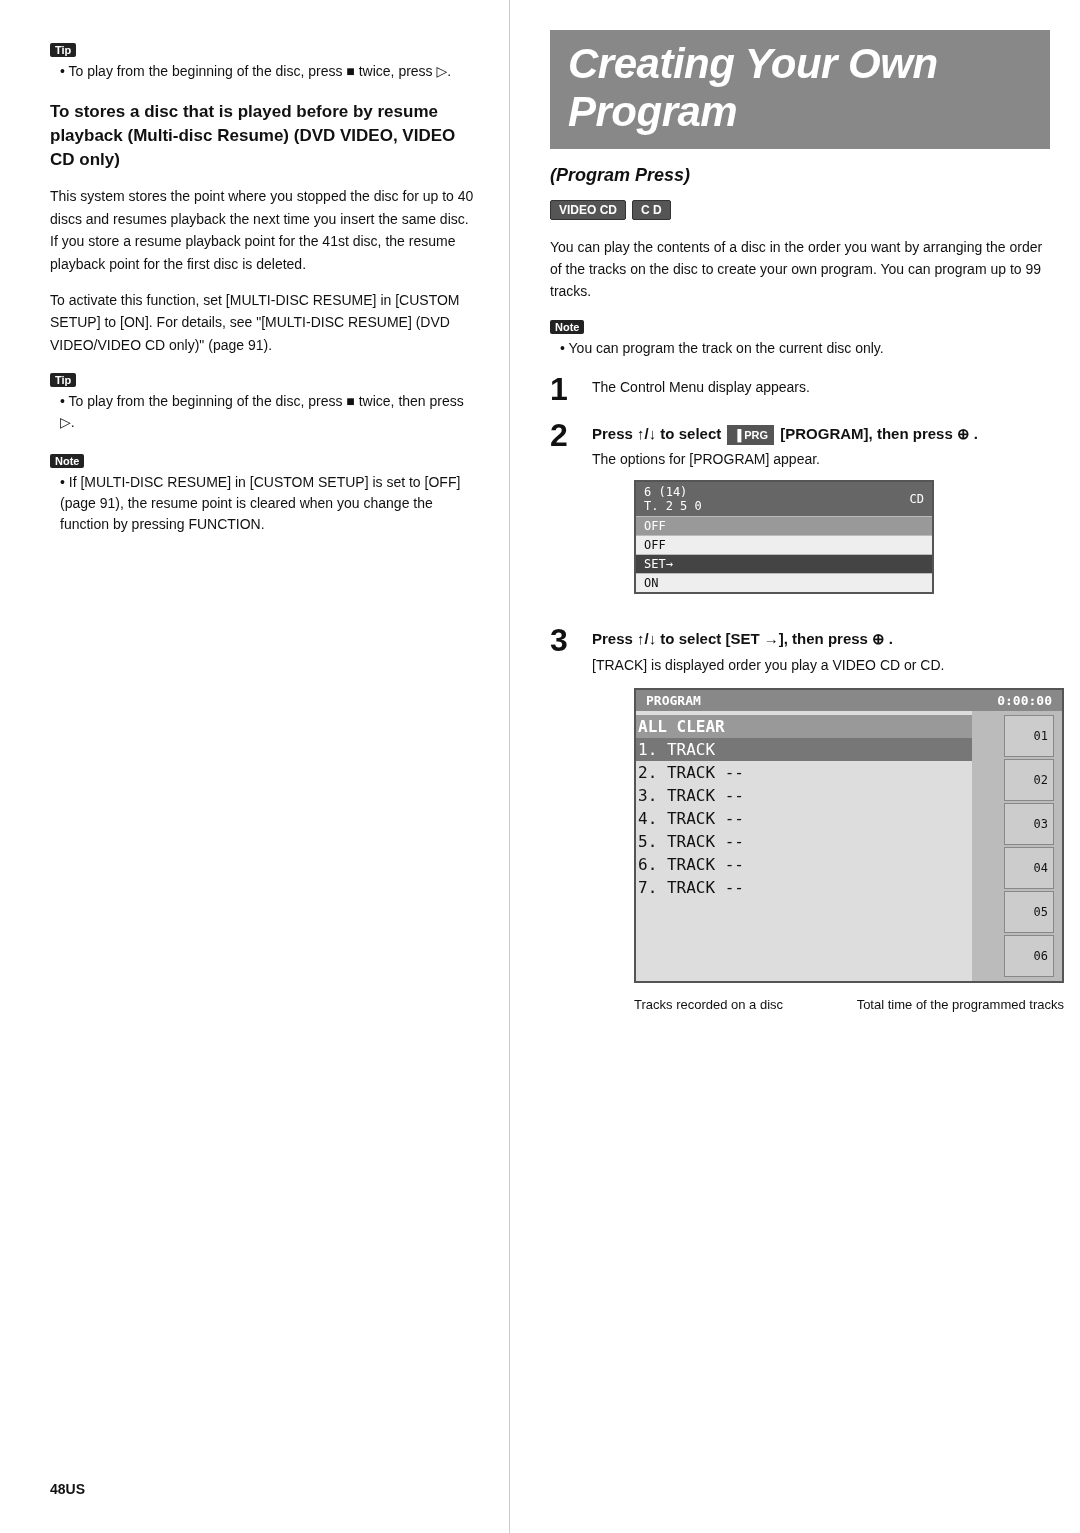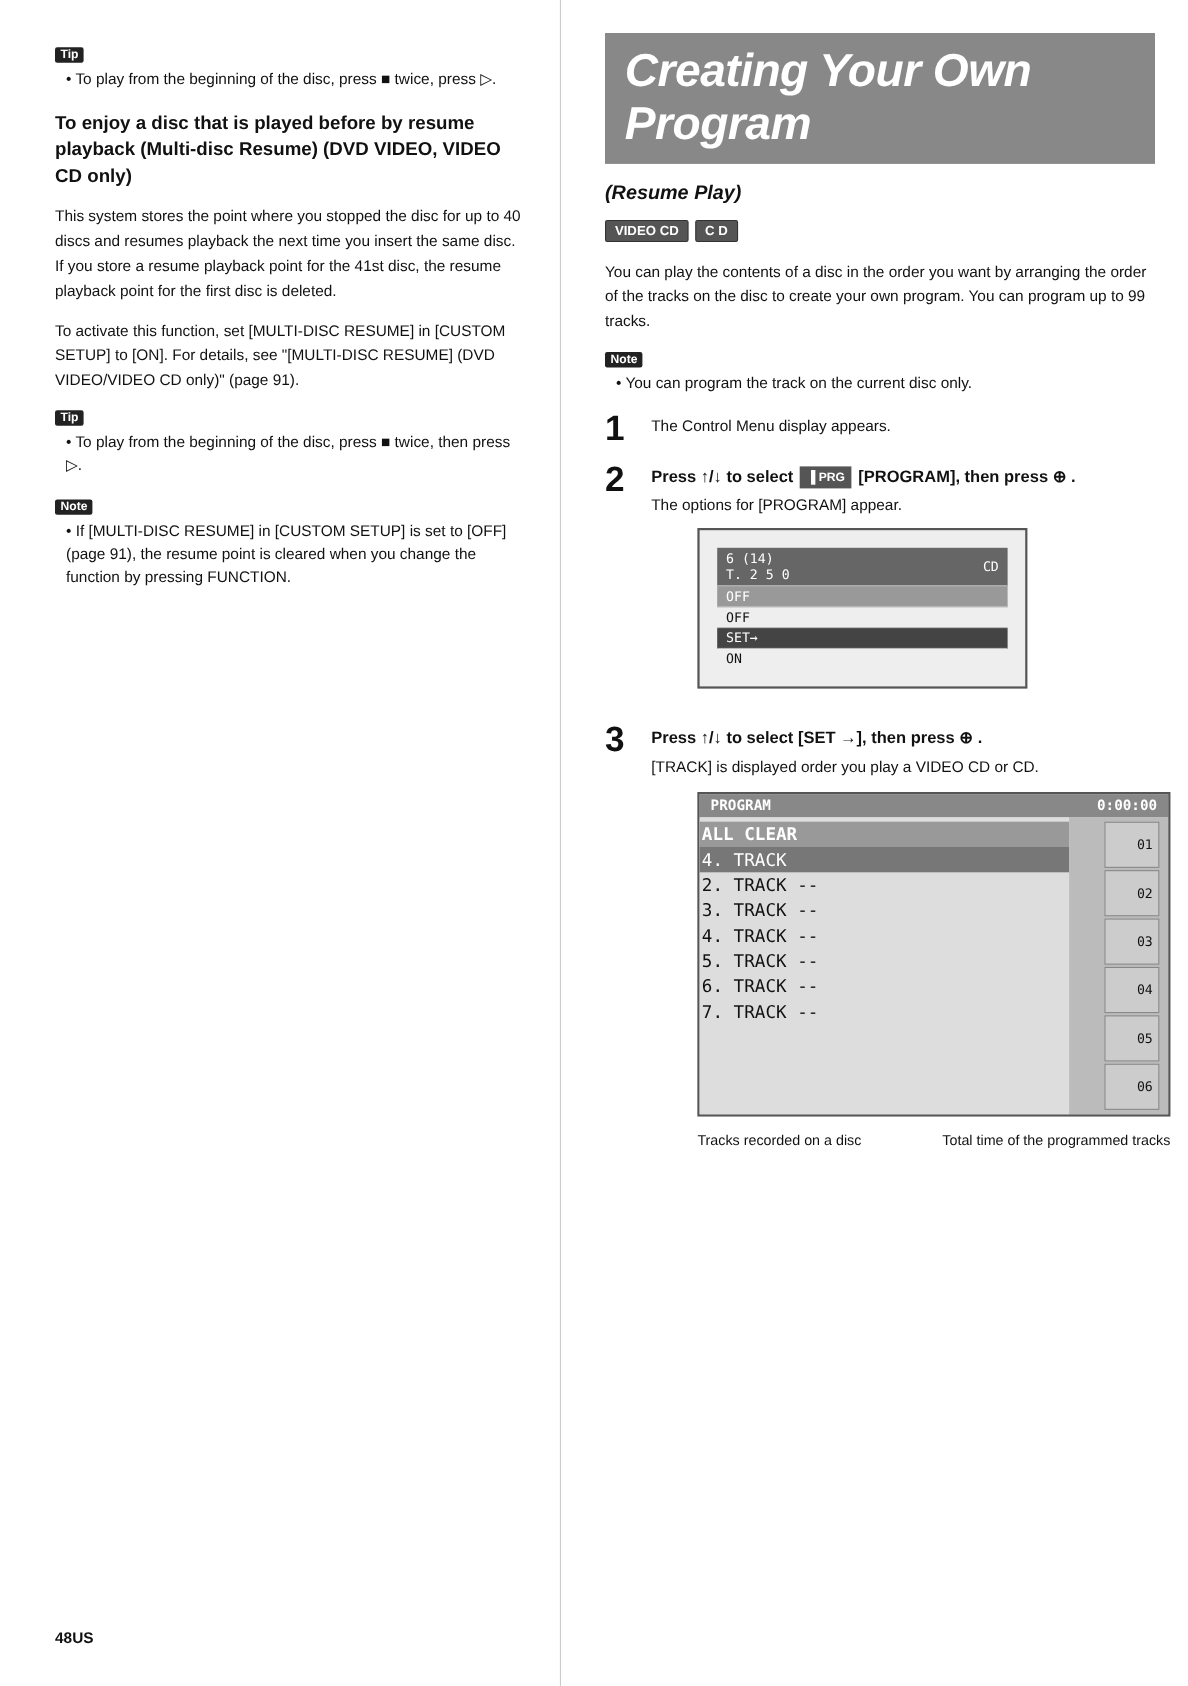--- a/index.html
+++ b/index.html
@@ -136,21 +136,21 @@
     .step-desc {
       font-size: 14px;
       line-height: 1.5;
     }
 
     
     .screen-mockup {
       border: 2px solid #555;
       background: #eee;
       margin: 10px 0 16px 42px;
-      padding: 16px;
+      padding: 0;
       width: 300px;
       font-size: 13px;
     }
     .screen-row {
       display: flex;
       align-items: center;
       padding: 2px 8px;
       border-bottom: 1px solid #bbb;
       font-family: monospace;
       font-size: 12px;
@@ -267,21 +267,21 @@
 </head>
 <body>
 
 <div class="left-col" style="position:relative;">
 
   <div class="bullet-section">
     <span class="tip-box">Tip</span>
     <p class="footnote">• To play from the beginning of the disc, press ■ twice, press ▷.</p>
   </div>
 
-  <h2 class="section-heading">To enjoy a disc that is played before by resume playback (Multi-disc Resume) (DVD VIDEO, VIDEO CD only)</h2>
+  <h2 class="section-heading">To stores a disc that is played before by resume playback (Multi-disc Resume) (DVD VIDEO, VIDEO CD only)</h2>
 
   <p class="body-para">This system stores the point where you stopped the disc for up to 40 discs and resumes playback the next time you insert the same disc. If you store a resume playback point for the 41st disc, the resume playback point for the first disc is deleted.</p>
 
   <p class="body-para">To activate this function, set [MULTI-DISC RESUME] in [CUSTOM SETUP] to [ON]. For details, see "[MULTI-DISC RESUME] (DVD VIDEO/VIDEO CD only)" (page 91).</p>
 
   <div class="bullet-section">
     <span class="tip-box">Tip</span>
     <p class="footnote">• To play from the beginning of the disc, press ■ twice, then press ▷.</p>
   </div>
 
@@ -293,21 +293,21 @@
   <div class="page-num">48US</div>
 </div>
 
 <div class="right-col">
 
   <div class="main-title">
     <span>Creating Your Own</span>
     <span>Program</span>
   </div>
 
-  <div class="subtitle">(Resume Play)</div>
+  <div class="subtitle">(Program Press)</div>
 
   <div class="media-badges">
     <span class="badge video-cd">VIDEO CD</span>
     <span class="badge cd">C D</span>
   </div>
 
   <p class="body-para">You can play the contents of a disc in the order you want by arranging the order of the tracks on the disc to create your own program. You can program up to 99 tracks.</p>
 
   <div class="bullet-section">
     <span class="note-box">Note</span>
@@ -351,21 +351,21 @@
       <div class="step-desc">[TRACK] is displayed order you play a VIDEO CD or CD.</div>
 
       <div class="program-screen">
         <div class="prog-header">
           <span>PROGRAM</span>
           <span>0:00:00</span>
         </div>
         <div class="prog-body">
           <div class="prog-tracks">
             <div class="prog-track-row allclear">ALL CLEAR</div>
-            <div class="prog-track-row first-track">4. TRACK</div>
+            <div class="prog-track-row first-track">1. TRACK</div>
             <div class="prog-track-row">2. TRACK --</div>
             <div class="prog-track-row">3. TRACK --</div>
             <div class="prog-track-row">4. TRACK --</div>
             <div class="prog-track-row">5. TRACK --</div>
             <div class="prog-track-row">6. TRACK --</div>
             <div class="prog-track-row">7. TRACK --</div>
           </div>
           <div class="prog-right">
             <div class="prog-right-row">01</div>
             <div class="prog-right-row">02</div>

